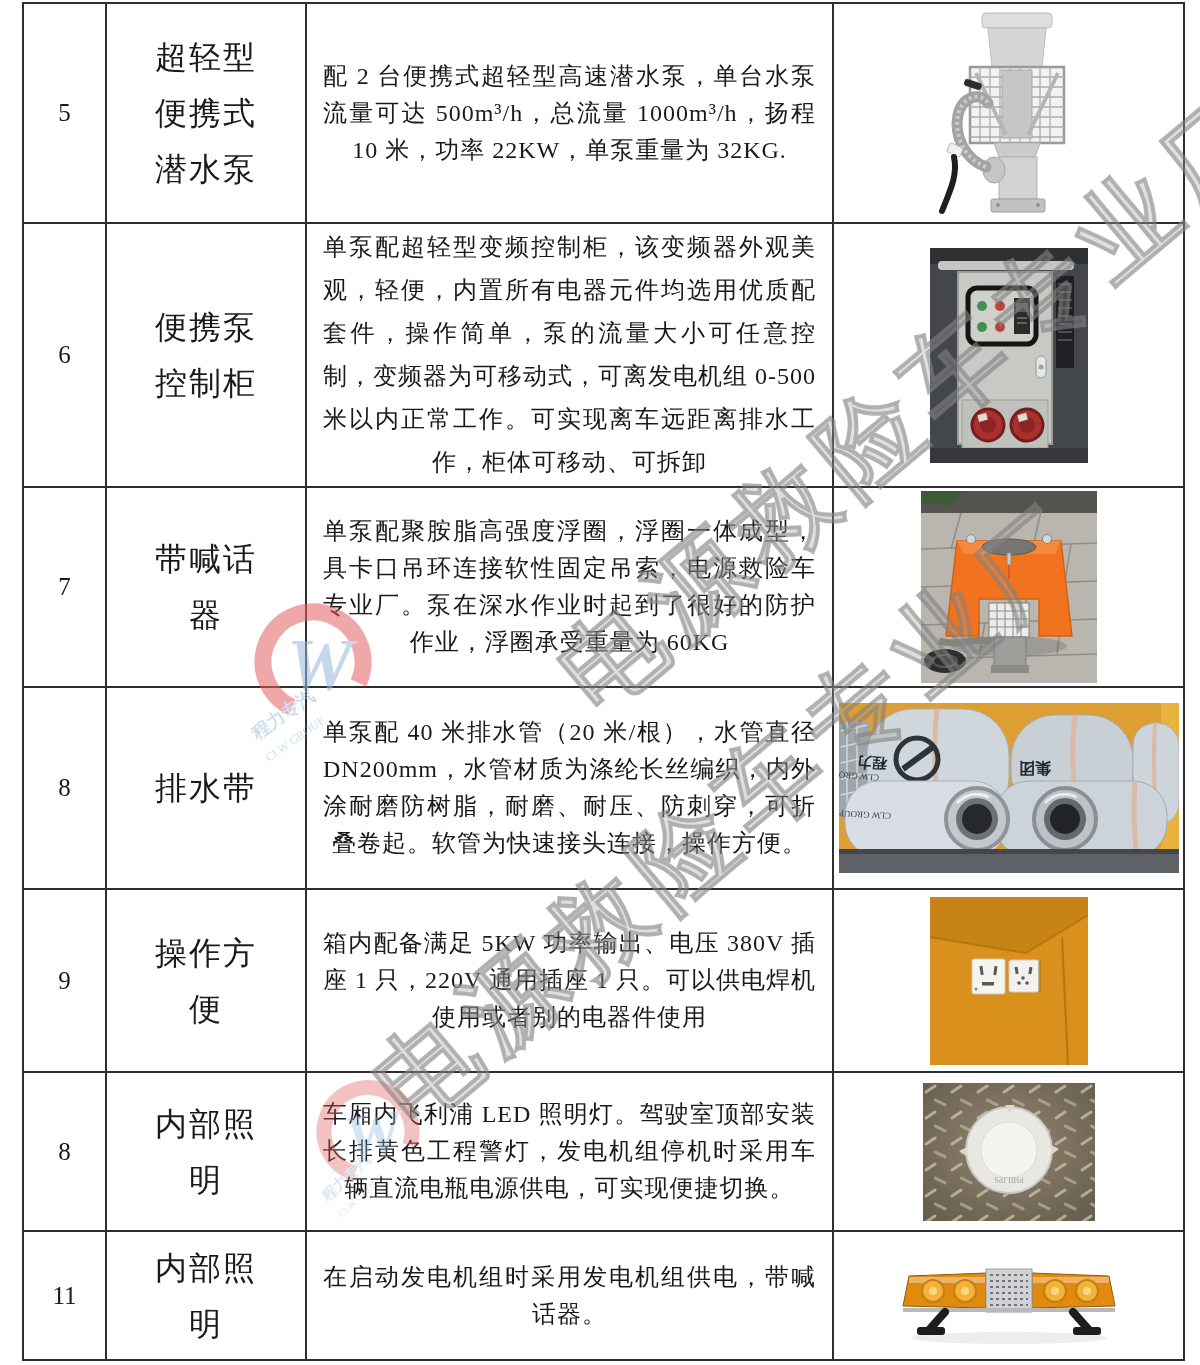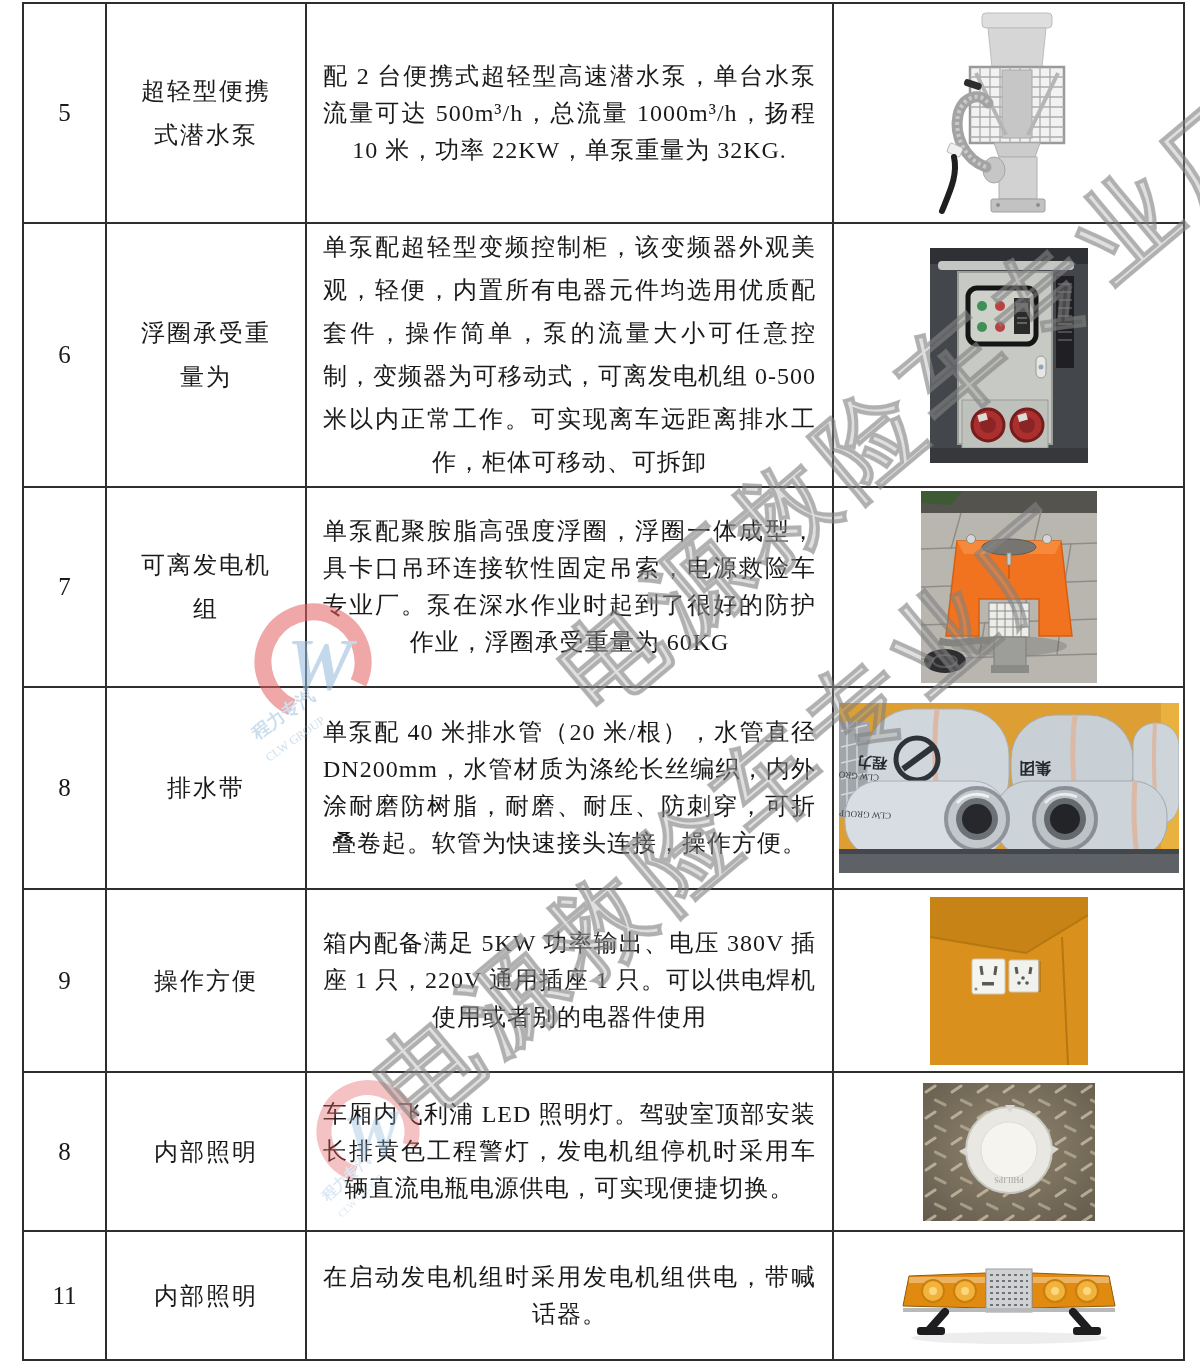--- a/index.html
+++ b/index.html
@@ -10,21 +10,21 @@
   table.spec { position:absolute; left:22px; top:2px; border-collapse:collapse; table-layout:fixed; }
   table.spec td { border:2px solid #2e2e2e; vertical-align:middle; }
   col.c-no   { width:83px; }
   col.c-name { width:200px; }
   col.c-desc { width:527px; }
   col.c-img  { width:351px; }
   tr.r5  { height:220px; } tr.r6  { height:225px; } tr.r7  { height:200px; }
   tr.r8  { height:202px; } tr.r9  { height:183px; } tr.r10 { height:159px; }
   tr.r11 { height:129px; }
   td.no   { text-align:center; font-size:25px; }
-  td.name { text-align:center; font-size:24px; letter-spacing:2px; padding:0 32px; line-height:44px; }
+  td.name { text-align:center; font-size:32px; letter-spacing:2px; padding:0 32px; line-height:56px; }
   td.desc { font-size:24px; letter-spacing:1px; line-height:37px; padding:2px 16px;
             text-align:justify; text-align-last:center; }
   tr.r6 td.desc { line-height:43px;margin-left:16px; }
   td.img { text-align:center; padding:2px; }
   td.img svg { display:inline-block; vertical-align:middle; }
 
   
   .wm-text {
     position:absolute; white-space:nowrap; font-weight:bold; font-size:100px;
     letter-spacing:12px; color:rgba(158,158,158,0.33);
@@ -92,21 +92,21 @@
           <path d="M72,160 C50,152 40,128 44,108 C48,90 66,84 74,96" fill="none" stroke="#a3a3a3" stroke-width="11" stroke-linecap="round"></path>
           <path d="M72,160 C50,152 40,128 44,108 C48,90 66,84 74,96" fill="none" stroke="#c9c9c9" stroke-width="4" stroke-dasharray="3,3"></path>
           <rect x="34" y="138" width="14" height="10" rx="2" fill="#efefef" stroke="#bbbbbb" transform="rotate(25 41 143)"></rect>
           <path d="M40,150 C44,168 36,184 28,204" fill="none" stroke="#1f1f1f" stroke-width="6" stroke-linecap="round"></path>
         </svg>
       </td>
     </tr>
 
     <tr class="r6">
       <td class="no">6</td>
-      <td class="name">浮圈承受重量为</td>
+      <td class="name">便携泵控制柜</td>
       <td class="desc">单泵配超轻型变频控制柜，该变频器外观美观，轻便，内置所有电器元件均选用优质配套件，操作简单，泵的流量大小可任意控制，变频器为可移动式，可离发电机组 0-500 米以内正常工作。可实现离车远距离排水工作，柜体可移动、可拆卸</td>
       <td class="img">
         <svg width="158" height="215" viewBox="0 0 158 215">
           <rect x="0" y="0" width="158" height="215" fill="#43464b"></rect>
           <rect x="0" y="0" width="158" height="16" fill="#2e3033"></rect>
           <rect x="126" y="28" width="18" height="92" fill="#202024"></rect>
           <g stroke="#4c4c52" stroke-width="2">
             <line x1="128" y1="36" x2="142" y2="36"></line>
                 <line x1="128" y1="44" x2="142" y2="44"></line>
             <line x1="128" y1="52" x2="142" y2="52"></line>
@@ -137,21 +137,21 @@
           <circle cx="97" cy="177" r="16" fill="#ab2f2f" stroke="#741d1d" stroke-width="3"></circle>
           <circle cx="97" cy="177" r="8" fill="#8b2424"></circle>
           <rect x="88" y="166" width="9" height="7" fill="#ddddd8" transform="rotate(-15 92 169)"></rect>
           <rect x="0" y="200" width="158" height="15" fill="#36383b"></rect>
         </svg>
       </td>
     </tr>
 
     <tr class="r7">
       <td class="no">7</td>
-      <td class="name">可离发电机组</td>
+      <td class="name">带喊话器</td>
       <td class="desc">单泵配聚胺脂高强度浮圈，浮圈一体成型，具卡口吊环连接软性固定吊索，电源救险车专业厂。泵在深水作业时起到了很好的防护作业，浮圈承受重量为 60KG</td>
       <td class="img">
         <svg width="176" height="192" viewBox="0 0 176 192">
           <rect x="0" y="0" width="176" height="192" fill="#b9b6b0"></rect>
           <rect x="0" y="0" width="176" height="22" fill="#54534d"></rect>
           <path d="M0,0 L42,0 L30,14 L0,12 Z" fill="#3d5a35"></path>
           <g stroke="#908d87" stroke-width="1.5">
             <line x1="0" y1="58" x2="176" y2="52"></line>
                 <line x1="0" y1="96" x2="176" y2="90"></line>
             <line x1="0" y1="134" x2="176" y2="128"></line>

